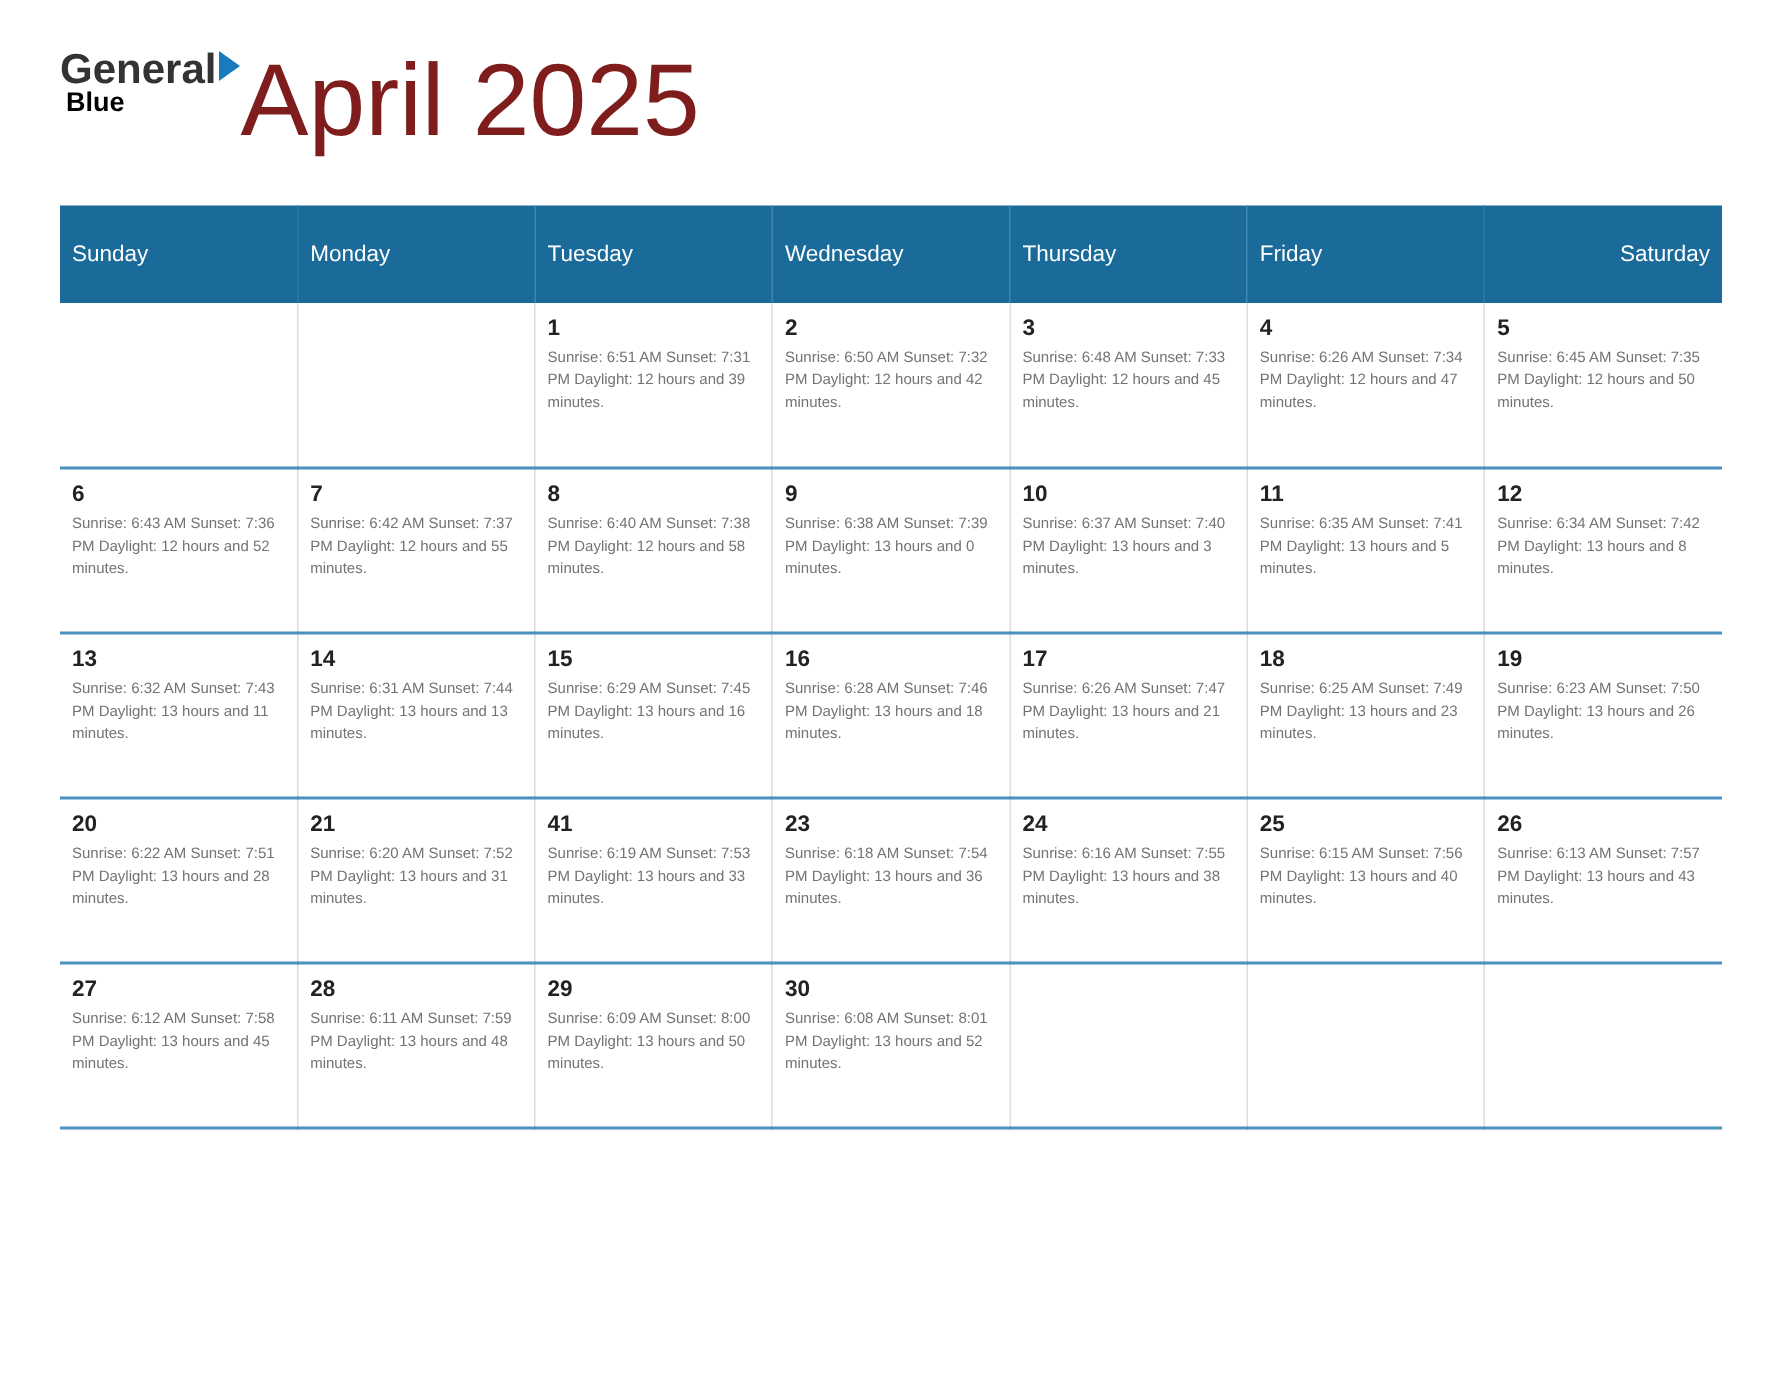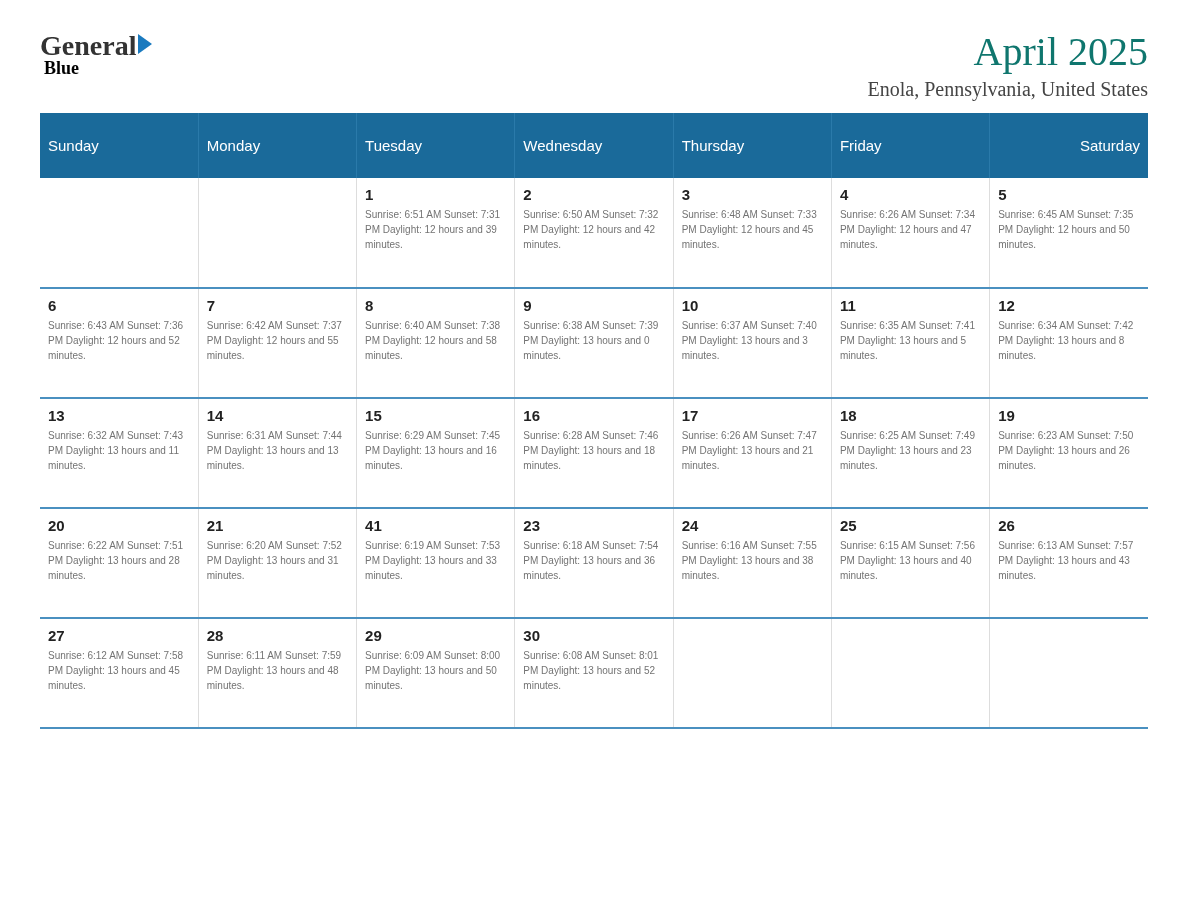--- a/index.html
+++ b/index.html
@@ -5,24 +5,22 @@
     * { box-sizing: border-box; margin: 0; padding: 0; }
     body {
       font-family: Arial, sans-serif;
       background: #fff;
       padding: 30px 40px;
       width: 1188px;
       min-height: 918px;
     }
     .header {
       display: flex;
-      justify-content: space-between;
       align-items: flex-start;
-      margin-bottom: 12px;
-      font-family: Liberation Serif, serif;
+      margin-bottom: 32px;
     }
     .logo {
       display: flex;
       flex-direction: column;
       align-items: flex-start;
     }
     .logo-text {
       display: flex;
       align-items: center;
       font-size: 28px;
@@ -42,23 +40,23 @@
       color: #000000;
       font-size: 18px;
       font-weight: bold;
       margin-top: -4px;
       margin-left: 4px;
     }
     .title-block {
       text-align: right;
     }
     .page-title {
-      font-size: 40px;
+      font-size: 68px;
       font-weight: normal;
-      color: #0f766e;
+      color: #7f1d1d;
       line-height: 1.1;
     }
     .subtitle {
       font-size: 20px;
       color: #444;
       margin-top: 4px;
     }
     table {
       width: 100%;
       border-collapse: collapse;
@@ -113,21 +111,20 @@
 <div class="header">
   <div class="logo">
     <div class="logo-text">
       <span>General</span>
       <span class="logo-arrow"></span>
     </div>
     <div class="logo-sub">Blue</div>
   </div>
   <div class="title-block">
     <div class="page-title">April 2025</div>
-    <div class="subtitle">Enola, Pennsylvania, United States</div>
   </div>
 </div>
 
 <table>
   <thead>
     <tr>
     <th>Sunday</th>
         <th>Monday</th>
         <th>Tuesday</th>
         <th>Wednesday</th>

